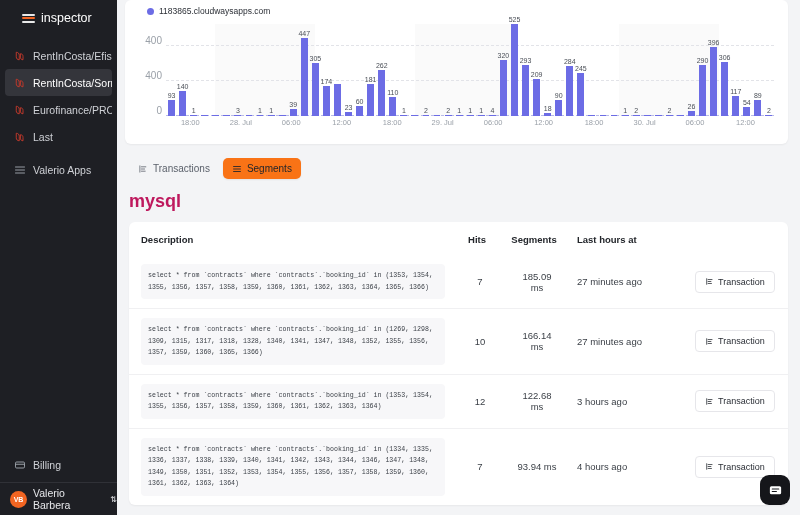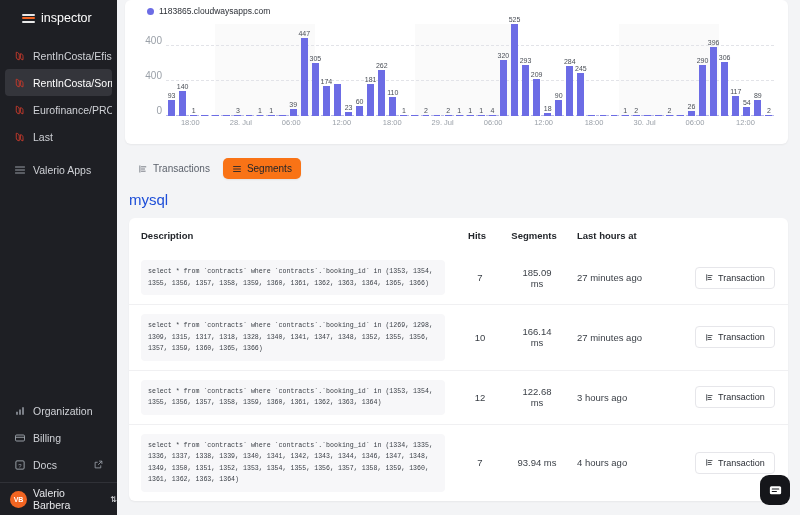--- a/index.html
+++ b/index.html
@@ -92,21 +92,21 @@
   
   .tabs { display: flex; gap: 4px; padding: 14px 0 0 12px; }
   .tab {
     display: flex; align-items: center; gap: 5px;
     font-size: 10px; color: #5b616b; padding: 5px 9px;
     border-radius: 5px; cursor: pointer;
   }
   .tab.active { background: #f97316; color: #23262b; box-shadow: 0 1px 2px rgba(0,0,0,.07); }
 
   .section-title {
-    font-size: 15px; font-weight: normal; color: #1d4ed8;
+    font-size: 18px; font-weight: bold; color: #be185d;
     padding: 12px 0 0 12px;
   }
 
   
   .table-card {
     background: #fff; border-radius: 6px; margin: 10px 12px 0 12px;
     box-shadow: 0 1px 2px rgba(0,0,0,.05); overflow: hidden;
   }
   table { width: 100%; border-collapse: collapse; table-layout: fixed; }
   th {
@@ -190,49 +190,24 @@
           </svg>
         <span>Valerio Apps</span>
       </div>
     </div>
 
     <div class="spacer"></div>
 
     <div class="bottom-nav">
       <div class="nav-item">
         <svg class="ico" viewBox="0 0 16 16">
-            <g fill="#9aa0a8">
-              <rect x="3" y="9" width="2" height="4"></rect>
-              <rect x="7" y="6" width="2" height="7"></rect>
-              <rect x="11" y="3" width="2" height="10"></rect>
-            </g>
-          </svg>
-        <span>Organization</span>
-      </div>
-      <div class="nav-item">
-        <svg class="ico" viewBox="0 0 16 16">
             <rect x="2" y="4" width="12" height="8" rx="1.5" fill="none" stroke="#9aa0a8" stroke-width="1.3"></rect>
             <path d="M2 7h12" stroke="#9aa0a8" stroke-width="1.3"></path>
           </svg>
         <span>Billing</span>
-      </div>
-      <div class="nav-item">
-        <svg class="ico" viewBox="0 0 16 16">
-            <rect x="2.5" y="2.5" width="11" height="11" rx="1.5" fill="none" stroke="#9aa0a8" stroke-width="1.3"></rect>
-            <text x="8" y="11.5" font-size="8" fill="#9aa0a8" text-anchor="middle" font-family="sans-serif">?</text>
-          </svg>
-        <span>Docs</span>
-        <span class="spacer"></span>
-        <svg class="ico" style="margin-right:9px;width:9px;height:9px;flex:0 0 9px" viewBox="0 0 16 16">
-            <g fill="none" stroke="#9aa0a8" stroke-width="1.5">
-              <path d="M9 2h5v5"></path>
-              <path d="M14 2L7.5 8.5"></path>
-              <path d="M12 9.5V14H2V4h4.5"></path>
-            </g>
-          </svg>
       </div>
     </div>
 
     <div class="userbar">
       <span class="avatar">VB</span>
       <span>Valerio Barbera</span>
       <span class="chev">⇅</span>
     </div>
   </div>
 

